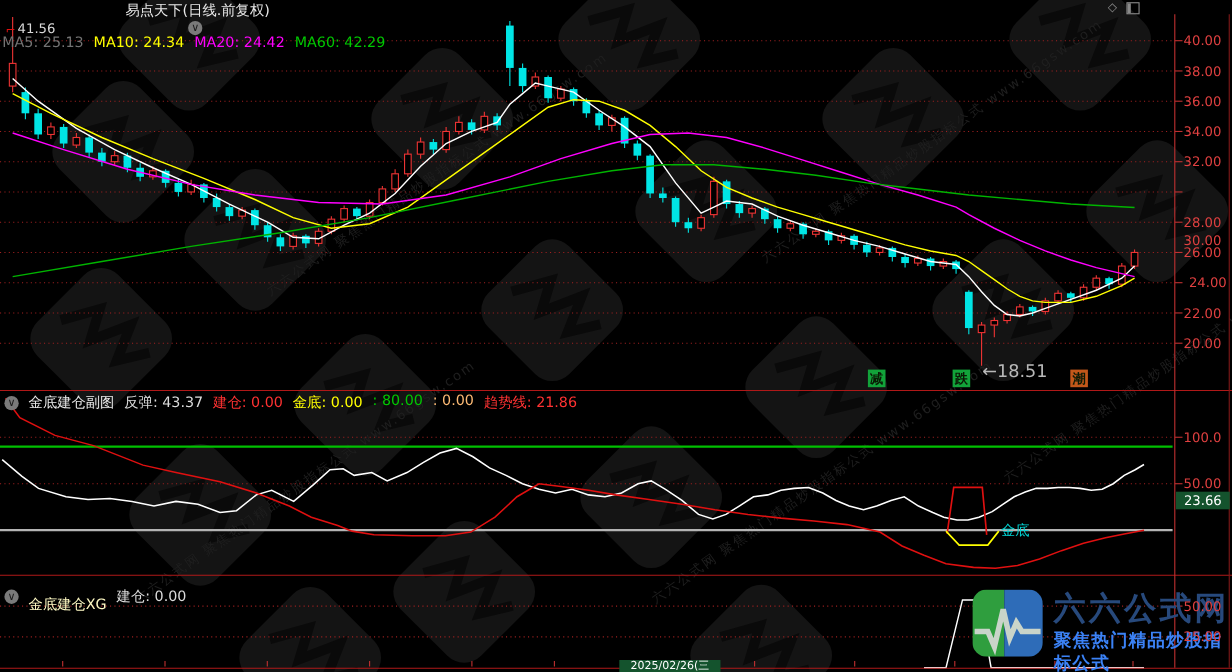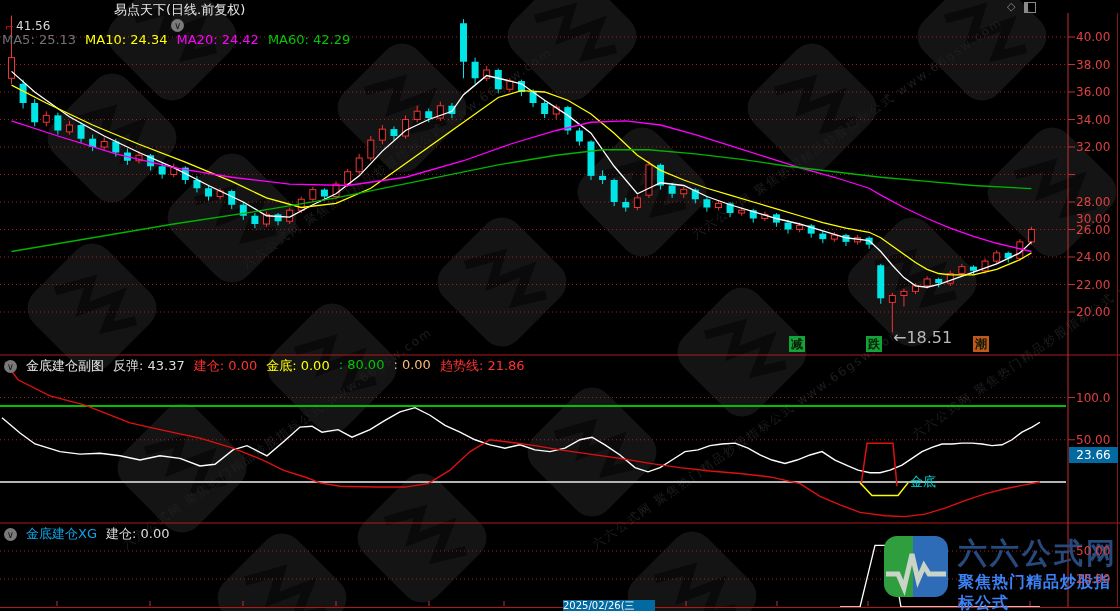--- a/index.html
+++ b/index.html
@@ -10,21 +10,21 @@
   .hdr span{margin-right:9px;}
   .fold{width:13px;height:13px;border-radius:50%;background:#7a7a7a;color:#1a1a1a;font-size:10px;
         line-height:13px;text-align:center;margin:0 6px 0 2px;flex:none;}
   .axis-label{position:absolute;left:1076px;width:44px;font-size:12px;color:#e04040;z-index:6;}
   .wm-tile{position:absolute;width:104px;height:104px;background:#141414;border-radius:22px;
            transform:rotate(45deg);z-index:0;}
   .wm-strip{position:absolute;color:#1f1f1f;font-size:12px;letter-spacing:2px;white-space:nowrap;
             transform:rotate(-35deg);z-index:0;}
   .marker{position:absolute;top:336px;width:16px;height:16px;font-size:12px;font-weight:bold;
           text-align:center;line-height:16px;color:#0a1a05;z-index:6;}
-  .tag{position:absolute;background:#0369a1;color:#fff;z-index:7;}
+  .tag{position:absolute;background:#14532d;color:#fff;z-index:7;}
   svg{position:absolute;left:0;top:0;z-index:2;}
   .lbl{z-index:6;}
   #logo{position:absolute;left:884px;top:536px;width:64px;height:61px;border-radius:13px;
         overflow:hidden;display:flex;z-index:4;}
   #logo .g{width:46%;background:#2f9e3e;}
   #logo .b{width:54%;background:#2e6cb8;}
   #brand{position:absolute;left:958px;top:537px;width:160px;z-index:4;}
   #brand .bn{font-size:29px;font-weight:bold;color:#27497c;letter-spacing:3px;line-height:32px;}
   #brand .tg{font-size:16px;font-weight:bold;color:#3b82f6;letter-spacing:1px;margin-top:3px;}
   #brand .ur{font-size:15px;font-weight:bold;color:#27497c;letter-spacing:2px;margin-top:2px;}
@@ -415,38 +415,38 @@
         <span style="color: rgb(255, 50, 50);">趋势线: 21.86</span>
       </span>
   </div>
 
   <div class="abs lbl" style="left:910px;top:473px;color:#00d2d2;font-size:13px;">金底</div>
 
   <div class="tag" style="left:1069px;top:447px;width:49px;height:16px;font-size:12px;text-align:center;line-height:16px;">23.66</div>
 
   <div class="hdr" style="left:2px;top:525px;">
     <span class="fold">∨</span>
-    <span style="color:#0ea5e9;">金底建仓XG</span>
+    <span style="color:#fef9c3;margin-top:16px;">金底建仓XG</span>
     <span id="bottom-list" style="display:flex;margin:0;">
         <span style="color: rgb(220, 220, 220);">建仓: 0.00</span>
       </span>
   </div>
 
-  <div class="tag" style="left:563px;top:600px;width:92px;height:11px;font-size:10px;line-height:11px;overflow:hidden;">2025/02/26(三</div>
+  <div class="tag" style="left:563px;top:600px;width:92px;height:11px;font-size:10px;line-height:11px;text-align:center;overflow:hidden;">2025/02/26(三</div>
 
   <div id="axis-layer">
       <div class="axis-label" style="top: 30px;">40.00</div>
       <div class="axis-label" style="top: 57.5px;">38.00</div>
       <div class="axis-label" style="top: 85px;">36.00</div>
       <div class="axis-label" style="top: 112.5px;">34.00</div>
       <div class="axis-label" style="top: 140px;">32.00</div>
       <div class="axis-label" style="top: 167.5px; margin-top: 44px;">30.00</div>
       <div class="axis-label" style="top: 195px;">28.00</div>
       <div class="axis-label" style="top: 222.5px;">26.00</div>
-      <div class="axis-label" style="top: 250px;">24.00</div>
+      <div class="axis-label" style="top: 250px; text-align: center;">24.00</div>
       <div class="axis-label" style="top: 277.5px;">22.00</div>
       <div class="axis-label" style="top: 305px;">20.00</div>
       <div class="axis-label" style="top: 390.5px;">100.0</div>
       <div class="axis-label" style="top: 432.75px;">50.00</div>
       <div class="axis-label" style="top: 544px;">50.00</div>
       <div class="axis-label" style="top: 572px;">25.00</div>
     </div>
 
   <div id="logo">
     <div class="g"></div>

